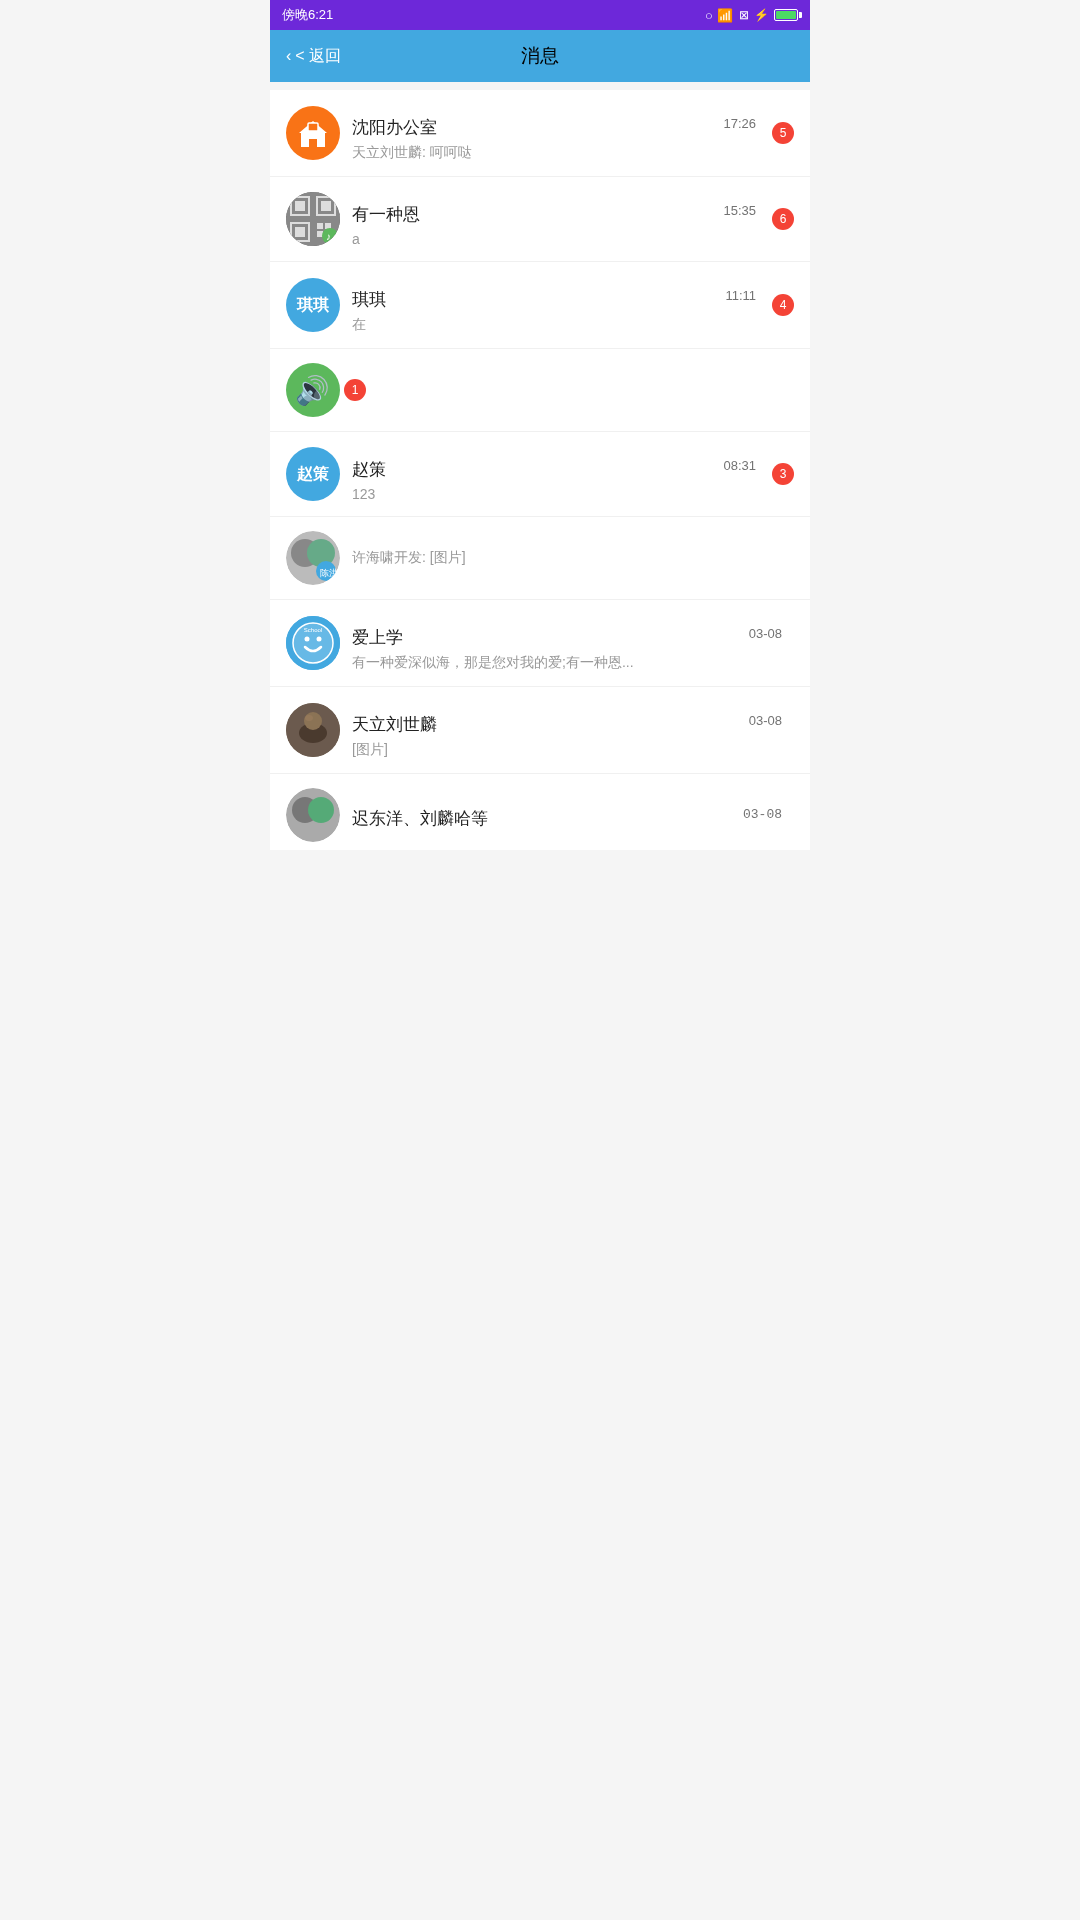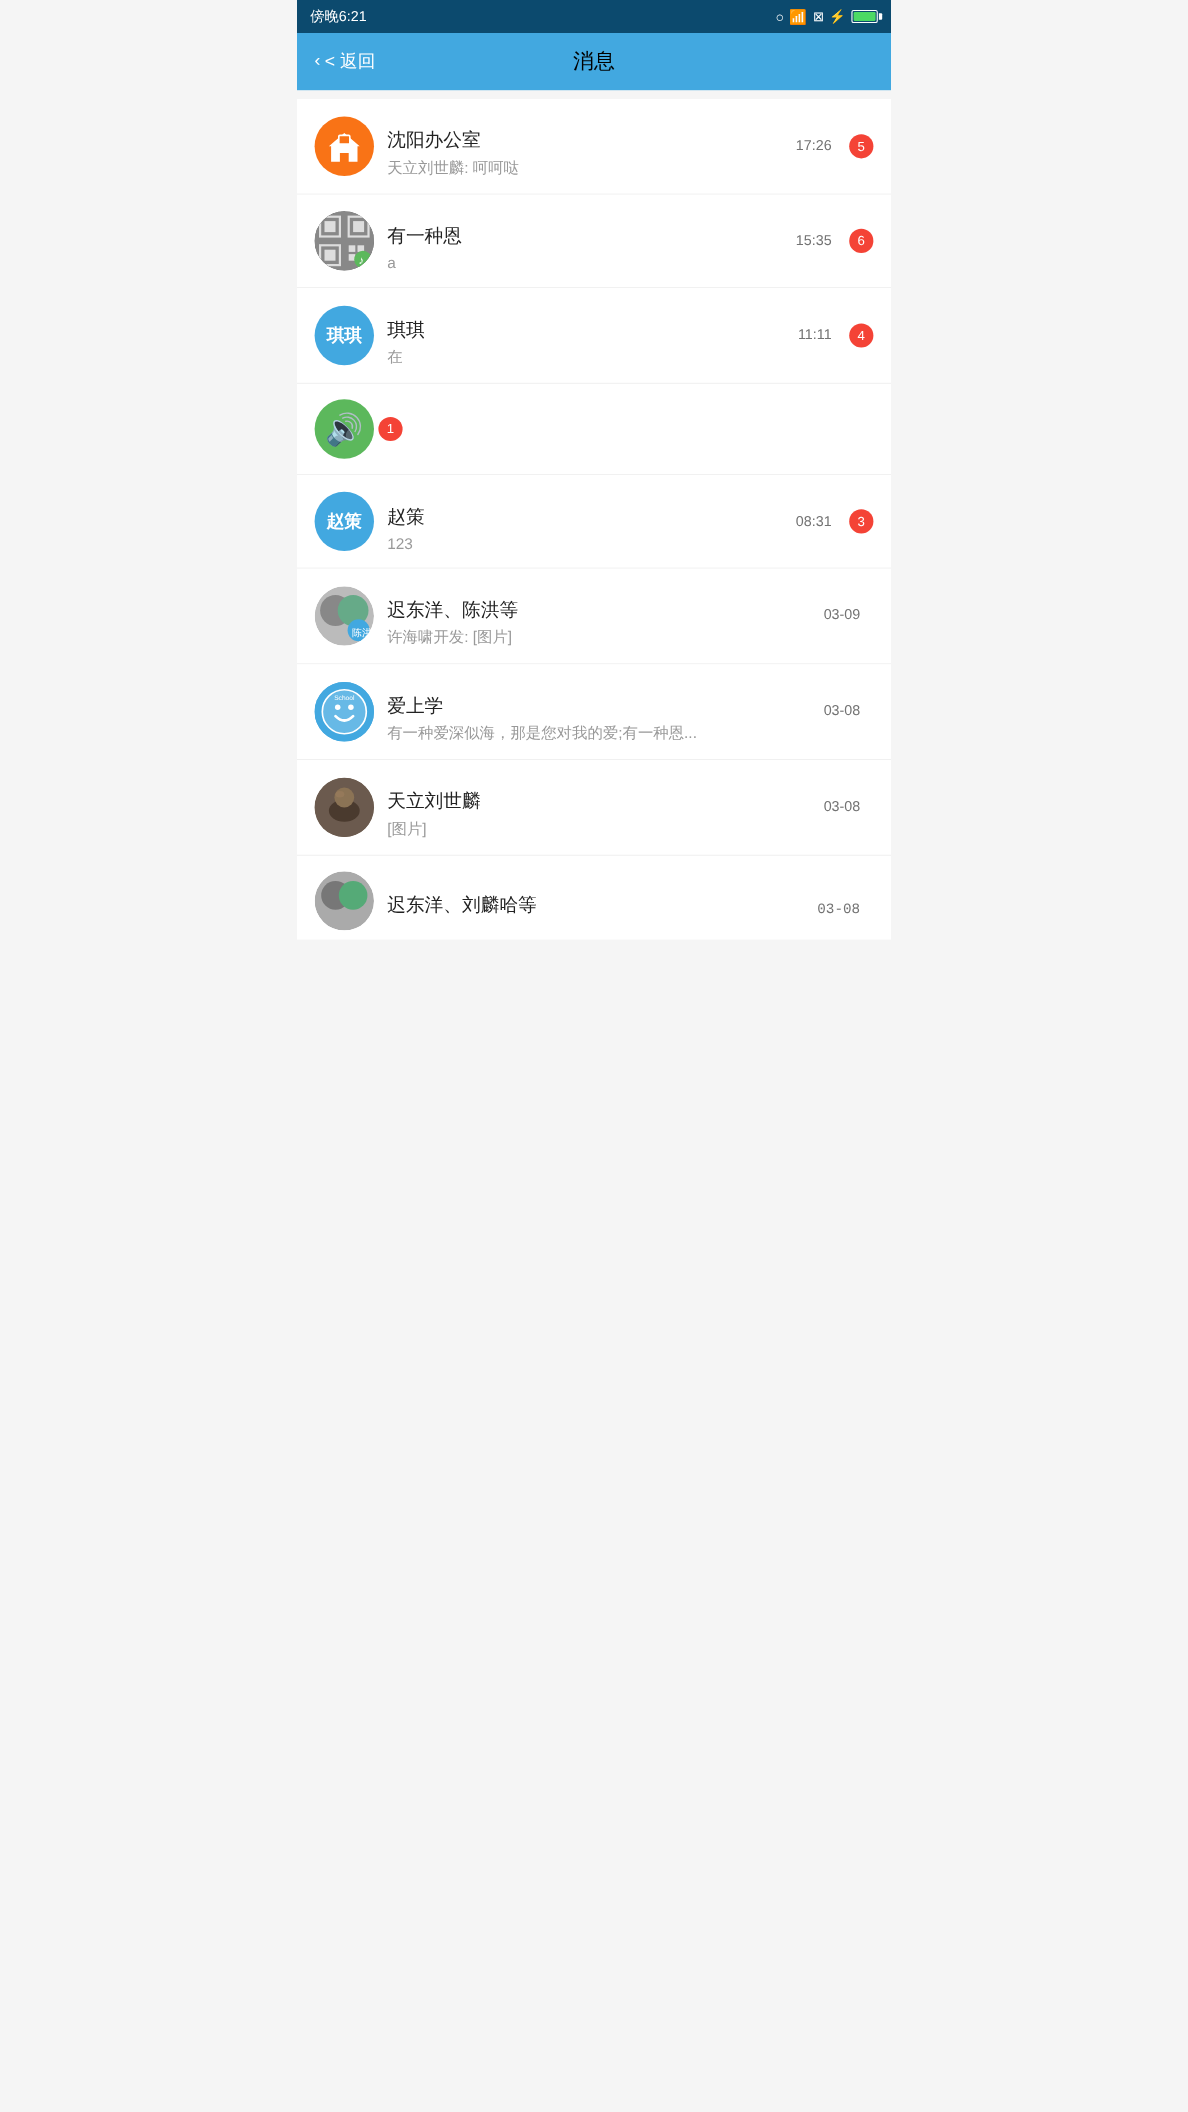--- a/index.html
+++ b/index.html
@@ -10,21 +10,21 @@
       background: #f5f5f5;
       width: 540px;
       min-height: 960px;
       margin: 0 auto;
       position: relative;
       overflow-x: hidden;
     }
 
     
     .status-bar {
-      background: #0c4a6e;
+      background: #6d28d9;
       height: 30px;
       display: flex;
       align-items: center;
       justify-content: space-between;
       padding: 0 12px;
       color: white;
       font-size: 13px;
     }
 
     .status-time {
@@ -149,21 +149,21 @@
     
     .message-content {
       flex: 1;
       margin: 0 12px;
       min-width: 0;
     }
 
     .message-header {
       display: flex;
       justify-content: space-between;
-      align-items: flex-end;
+      align-items: flex-start;
       margin-bottom: 5px;
       margin-top: 12px;
     }
 
     .contact-name {
       font-size: 17px;
       color: #222;
       font-weight: 400;
     }
 
@@ -382,24 +382,20 @@
         <circle cx="27" cy="27" r="27" fill="#bbb"></circle>
 
         <circle cx="19" cy="22" r="14" fill="#888"></circle>
         <circle cx="35" cy="22" r="14" fill="#6a8"></circle>
 
         <circle cx="40" cy="40" r="10" fill="#42a8e0"></circle>
         <text x="34" y="45" font-size="9" fill="white" font-family="sans-serif">陈洪</text>
       </svg>
     </div>
     <div class="message-content">
-      <div class="message-header">
-        <span class="contact-name">迟东洋、陈洪等</span>
-        <span class="message-time">03-09</span>
-      </div>
       <div class="message-preview">许海啸开发: [图片]</div>
     </div>
   </div>
 
   <div class="message-item">
     <div class="school-avatar">
       <svg width="54" height="54" viewBox="0 0 54 54">
         <circle cx="27" cy="27" r="27" fill="#42a8e0"></circle>
 
         <circle cx="27" cy="27" r="20" fill="white" fill-opacity="0.2" stroke="white" stroke-width="1.5"></circle>

